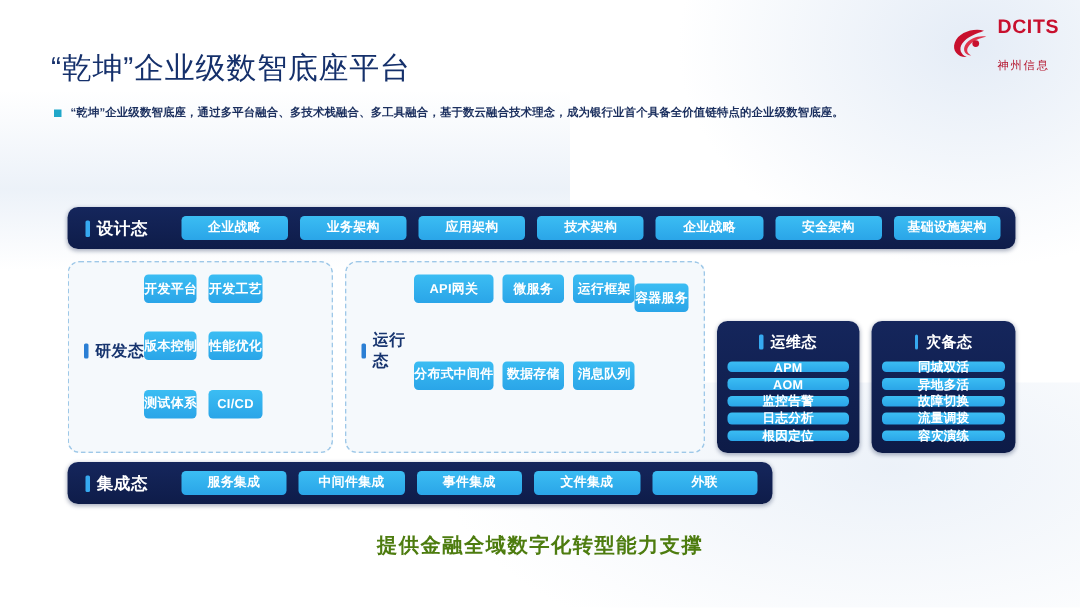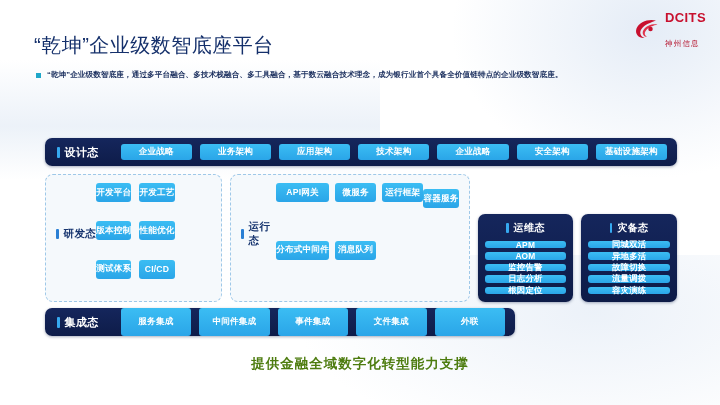--- a/index.html
+++ b/index.html
@@ -77,21 +77,21 @@
     margin-top:40px;
   }
   .dark-col .panel-title{margin-bottom:6px;}
   .dark-col .panel-title-text{color:#ffffff;font-size:10px;}
   .dark-col .panel-accent{background:#36a9f0;}
   .col-chips{display:flex;flex-direction:column;gap:4px;flex:1;}
   .col-chips .chip{flex:1 1 0;min-height:0;font-size:8.4px;}
 
   .bottom-row{position:absolute;left:0;top:170px;width:460px;height:28px;
     padding-right:10px;gap:8px;}
-  .bottom-row .chip{height:28px;flex:1 1 0;min-width:0;}
+  .bottom-row .chip{height:16px;flex:1 1 0;min-width:0;}
 
   .footer{position:absolute;left:0;right:0;top:355px;text-align:center;
     font-size:13.5px;font-weight:bold;color:#4d7c0f;letter-spacing:1px;}
 </style>
 </head>
 <body>
 
 <div class="slide">
 
   <div class="bg-wash-a"></div>
@@ -152,20 +152,21 @@
       <div class="white-panel" style="width:240px;">
         <div class="panel-title">
           <span class="panel-accent"></span>
           <span class="panel-title-text">运行态</span>
         </div>
         <div class="grid3">
           <div class="chip grid-cell">API网关</div>
           <div class="chip grid-cell">微服务</div>
           <div class="chip grid-cell">运行框架</div>
           <div class="chip grid-cell">分布式中间件</div>
+          <div class="chip grid-cell">数据存储</div>
           <div class="chip grid-cell">消息队列</div>
         </div>
         <div class="chip full-cell">容器服务</div>
       </div>
 
       <div class="dark-col" style="width:96px;">
         <div class="panel-title">
           <span class="panel-accent"></span>
           <span class="panel-title-text">运维态</span>
         </div>

